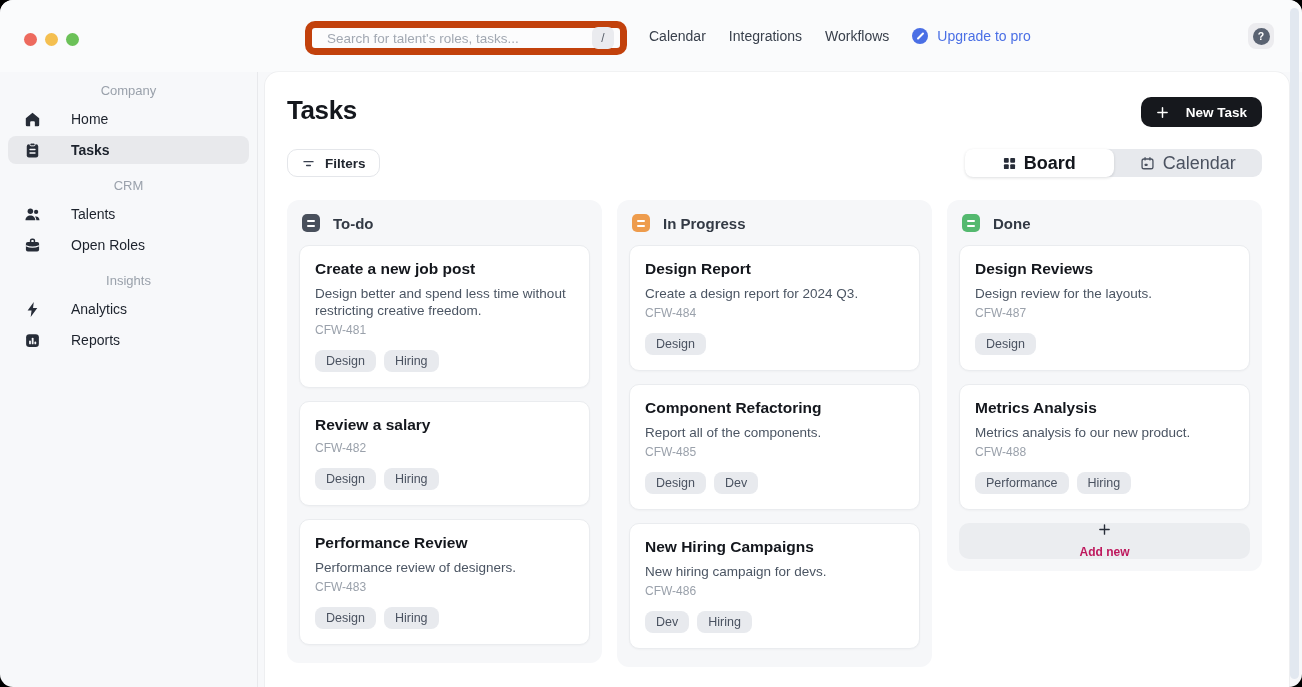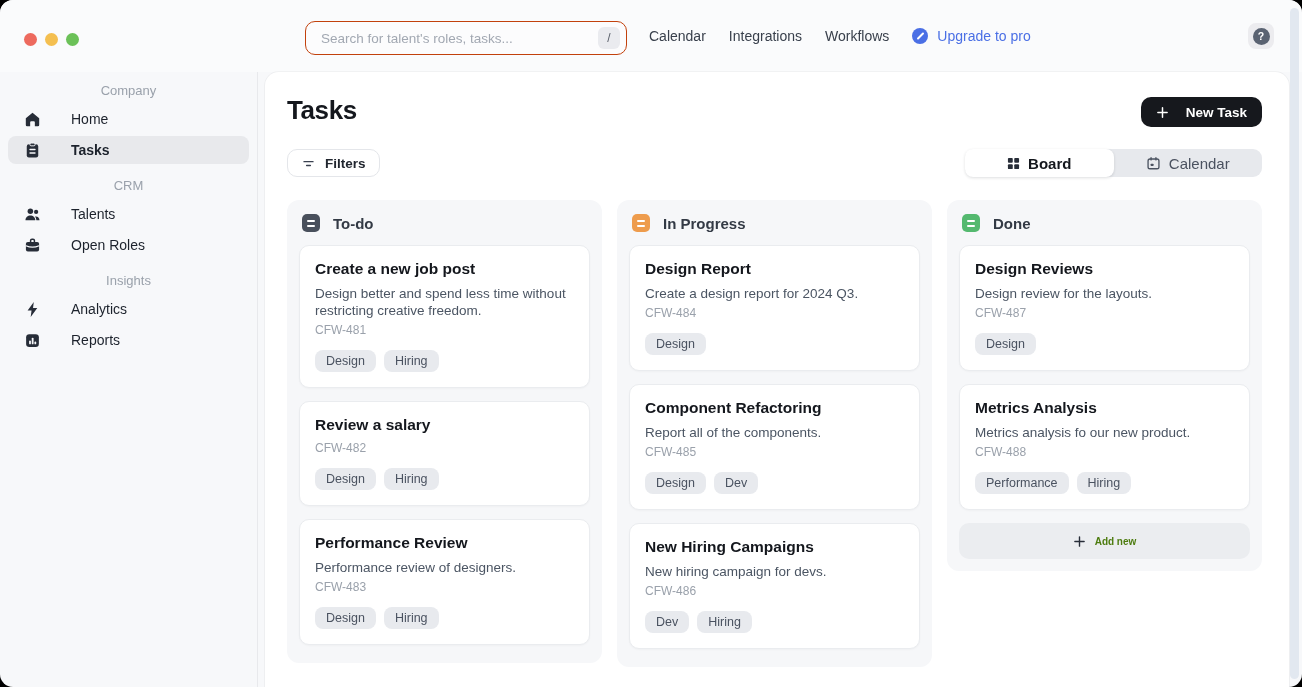--- a/index.html
+++ b/index.html
@@ -5,21 +5,21 @@
   html,body{margin:0;padding:0;background:#000;font-family:"Liberation Sans",sans-serif;-webkit-font-smoothing:antialiased;}
   .window{position:relative;width:1302px;height:687px;background:#f7f8fa;border-radius:13px;overflow:hidden;}
 
   
   .topbar{position:absolute;top:0;left:0;right:0;height:72px;background:#fafbfc;}
   .traffic-lights{position:absolute;left:24px;top:33px;display:flex;gap:8px;}
   .tl{width:13px;height:13px;border-radius:50%;}
   .tl.red{background:#ed6a5e;} .tl.yellow{background:#f4bf50;} .tl.green{background:#6bc158;}
 
   .search-box{position:absolute;left:305px;top:21px;width:322px;height:34px;background:#fcfcfd;
-    border:1px solid #c2410c;border-radius:10px;display:flex;align-items:center;padding:0 6px 0 13px;box-sizing:border-box;}
+    border:7px solid #c2410c;border-radius:10px;display:flex;align-items:center;padding:0 6px 0 13px;box-sizing:border-box;}
   .search-box input{flex:1;border:none;outline:none;background:transparent;font-family:"Liberation Sans",sans-serif;
     font-size:13.5px;color:#3b414c;min-width:0;}
   .search-box input::placeholder{color:#a2a8b2;}
   .slash-key{width:22px;height:22px;background:#eaebef;border-radius:6px;display:flex;align-items:center;
     justify-content:center;font-size:12px;color:#595f6a;}
 
   .top-nav{position:absolute;left:649px;top:0;height:72px;display:flex;align-items:center;gap:23px;}
   .nav-link{font-size:14px;font-weight:500;color:#39404c;cursor:default;}
   .upgrade-link{display:flex;align-items:center;gap:9px;font-size:14px;font-weight:500;}
   .pro-icon{width:16px;height:16px;border-radius:50%;background:#4a6fe5;position:relative;flex:0 0 auto;}
@@ -49,21 +49,21 @@
 
   .main-header{display:flex;justify-content:space-between;align-items:flex-start;}
   .page-title{font-size:26px;font-weight:700;color:#14171d;letter-spacing:-0.4px;line-height:30px;}
   .new-task-btn{height:30px;background:#16181d;color:#fff;border:none;border-radius:10px;display:flex;
     align-items:center;gap:17px;padding:0 15px;font-family:"Liberation Sans",sans-serif;font-size:13.5px;font-weight:600;margin-top:2px;}
 
   .toolbar{display:flex;justify-content:space-between;align-items:center;margin-top:22px;}
   .filters-btn{height:28px;background:#fff;border:1px solid #e4e6ea;border-radius:10px;display:flex;align-items:center;
     gap:9px;padding:0 13px;font-family:"Liberation Sans",sans-serif;font-size:13.5px;font-weight:600;color:#21262f;}
   .segmented{width:297px;height:28px;background:#e7e9ed;border-radius:9px;display:flex;align-items:stretch;}
-  .segment{flex:1;display:flex;align-items:center;justify-content:center;gap:8px;font-size:15px;border-radius:8px;
+  .segment{flex:1;display:flex;align-items:center;justify-content:center;gap:8px;font-size:18px;border-radius:8px;
     color:#4b5260;font-weight:500;cursor:default;}
   .segment.selected{background:#fff;box-shadow:0 1px 3px rgba(20,25,35,0.14);color:#14171d;font-weight:700;}
 
   
   .board{display:flex;gap:15px;margin-top:23px;align-items:flex-start;}
   .column{flex:1;background:#f6f7f9;border-radius:12px;padding:12px;box-sizing:border-box;}
   .col-header{display:flex;align-items:center;gap:13px;padding:2px 3px 13px;}
   .col-status-icon{width:18px;height:18px;border-radius:5px;position:relative;flex:0 0 auto;}
   .col-status-icon::before,.col-status-icon::after{content:"";position:absolute;left:5px;width:8px;height:2px;
     border-radius:2px;background:#fff;}
@@ -71,21 +71,21 @@
   .col-title{font-size:15px;font-weight:700;color:#333a45;}
   .card{background:#fff;border:1px solid #eaecef;border-radius:10px;padding:13px 15px 15px;margin-bottom:13px;
     box-shadow:0 1px 2px rgba(20,25,35,0.03);}
   .card:last-child{margin-bottom:6px;}
   .card-title{font-size:15.5px;font-weight:700;color:#14171d;line-height:20px;margin-bottom:6px;}
   .card-desc{font-size:13.5px;color:#4b5563;line-height:17px;}
   .card-id{font-size:12px;color:#9aa1ab;margin-top:4px;line-height:14px;}
   .tag-row{display:flex;gap:8px;margin-top:13px;flex-wrap:wrap;}
   .tag{background:#e8eaee;border-radius:8px;padding:4px 11px;font-size:12.5px;font-weight:500;color:#4a5260;}
   .add-new-btn{width:100%;height:36px;margin-top:13px;background:#ebedf0;border:none;border-radius:10px;display:flex;
-    align-items:center;justify-content:center;gap:9px;font-family:"Liberation Sans",sans-serif;font-size:10px;font-weight:600;color:#4d7c0f;}
+    align-items:center;justify-content:center;gap:9px;font-family:"Liberation Sans",sans-serif;font-size:12px;font-weight:600;color:#be185d;flex-direction:column;}
 
   svg{display:block;}
 </style>
 </head>
 <body>
 
 <div class="window">
 
   <div class="topbar">
     <div class="traffic-lights">

